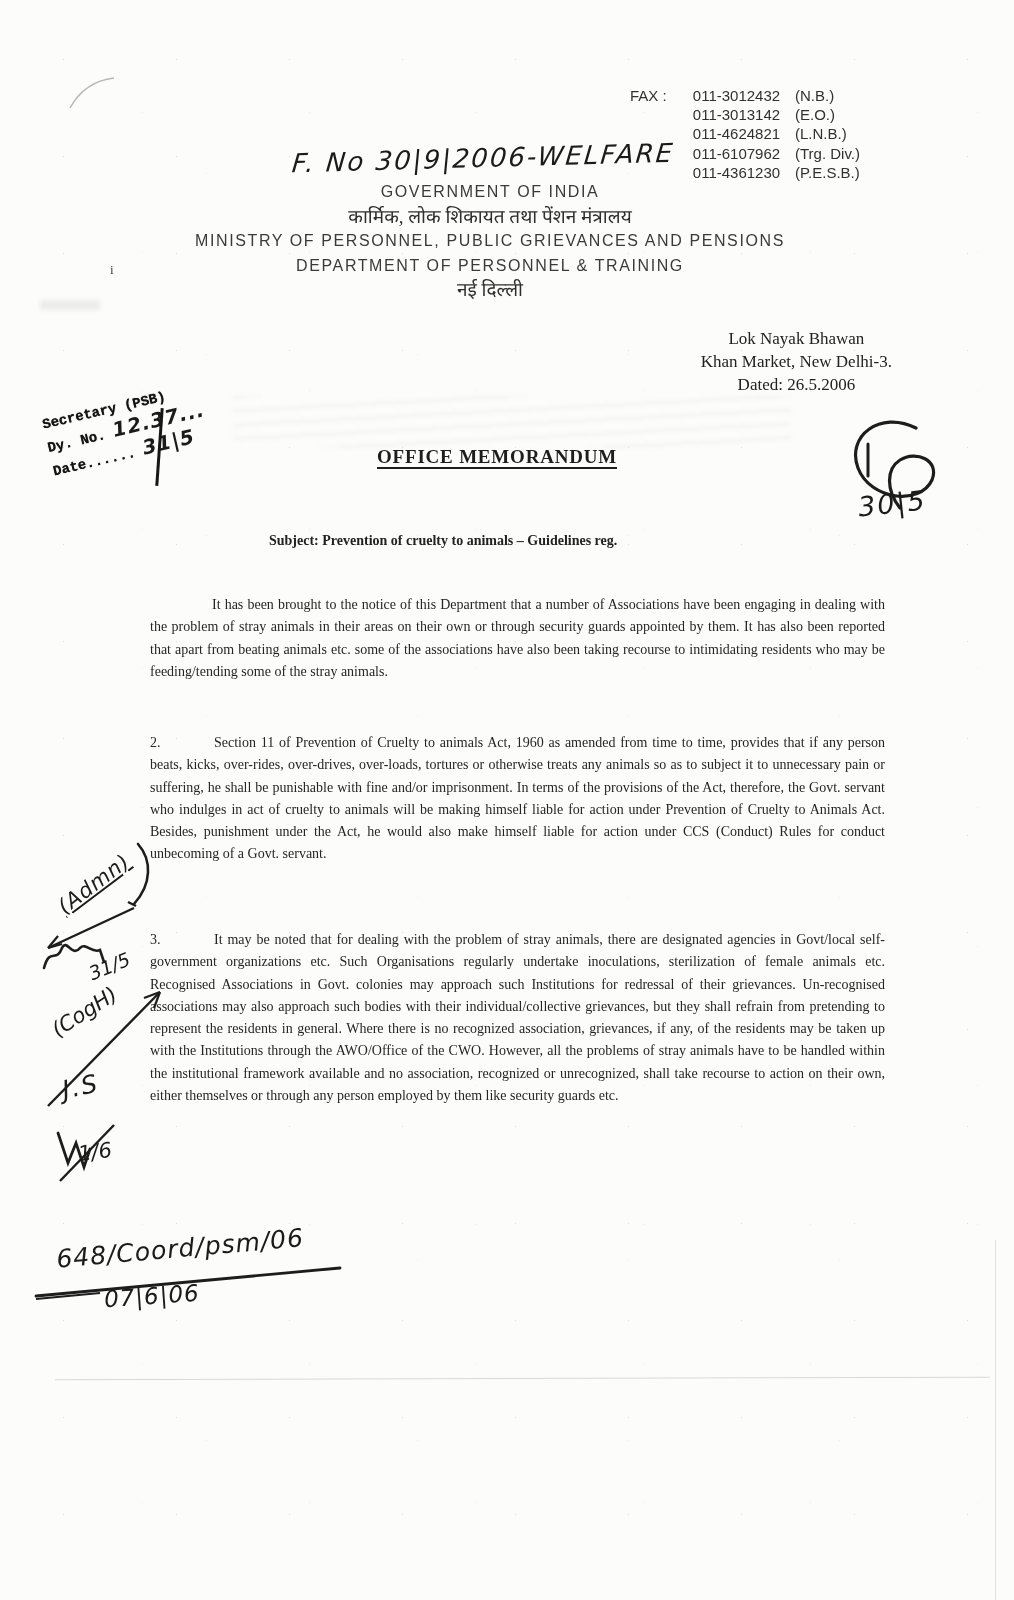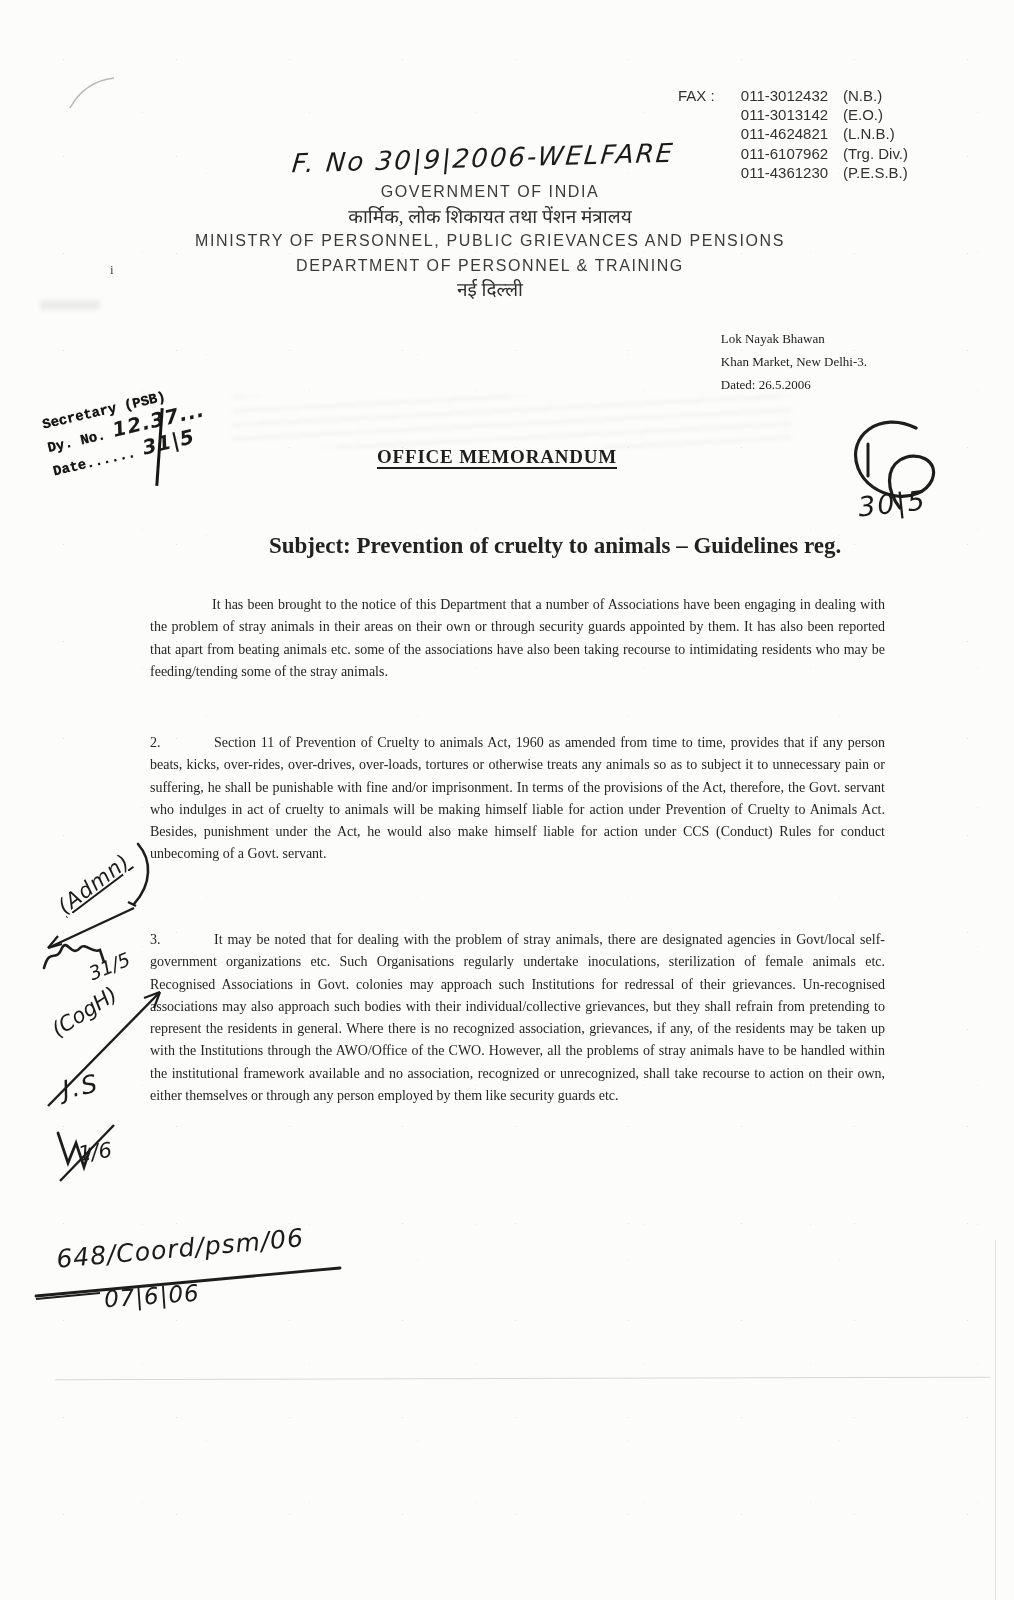--- a/index.html
+++ b/index.html
@@ -15,45 +15,45 @@
     background-size:113px 97px, 167px 139px, 211px 181px;
     background-position:7px 11px, 59px 43px, 101px 83px;
     font-family:"Liberation Serif", serif;
     color:#262626;
     overflow:hidden;
   }
   .abs{position:absolute;}
 
   
   .fax{left:630px;top:86px;font-family:"Liberation Sans",sans-serif;font-size:15px;line-height:19.2px;color:#313131;}
-  .fax-row{display:flex;white-space:nowrap;margin-left:48px;}
+  .fax-row{display:flex;white-space:nowrap;}
   .fax-label{width:54px;}
   .fax-number{width:105px;text-align:center;}
   .fax-office{padding-left:6px;}
 
   
   .hand{font-family:"DejaVu Sans",sans-serif;font-style:italic;color:#1b1b1b;}
   .fileno{left:292px;top:143px;font-size:26px;letter-spacing:2px;transform:rotate(-1.6deg) skewX(-7deg);white-space:nowrap;}
 
   
   .letterhead{left:133px;top:180px;width:714px;text-align:center;}
   .lh-hi{font-size:19px;line-height:24.5px;color:#2e2e2e;}
   .lh-en{font-family:Liberation Sans, sans-serif;font-size:16px;line-height:24.5px;letter-spacing:1.6px;color:#3a3a3a;}
 
   
-  .address{right:147px;top:327px;text-align:left;font-size:13px;line-height:23px;color:#222;}
+  .address{right:122px;top:327px;text-align:center;font-size:17px;line-height:23px;color:#222;}
 
   
   .stamp{left:46px;top:396px;transform:rotate(-13deg);font-family:"Liberation Mono",monospace;font-weight:bold;font-size:14px;line-height:21px;color:#141414;text-shadow:0 0 .8px #333;white-space:nowrap;}
   .stamp .hv{font-size:20px;font-weight:bold;letter-spacing:1px;text-shadow:none;}
   .stamp-slash{left:158px;top:408px;width:3px;height:78px;background:#161616;transform:rotate(4deg);}
 
   
   .memo-title{left:132px;top:446px;width:730px;text-align:center;font-size:19px;font-weight:bold;letter-spacing:.8px;text-decoration:underline;text-decoration-thickness:2px;text-underline-offset:4px;color:#1e1e1e;}
-  .subject{left:269px;top:533px;font-size:23px;font-weight:bold;color:#222;text-align:center;}
+  .subject{left:269px;top:533px;font-size:14px;font-weight:bold;color:#222;text-align:center;}
 
   
   .para{left:150px;width:735px;font-size:14px;line-height:22.3px;text-align:justify;color:#252525;}
   .p1{top:594px;text-indent:62px;}
   .p2{top:732px;}
   .p3{top:929px;}
   .pnum{display:inline-block;width:64px;text-indent:0;}
 
   
   .ghost{left:232px;top:396px;width:560px;height:52px;

